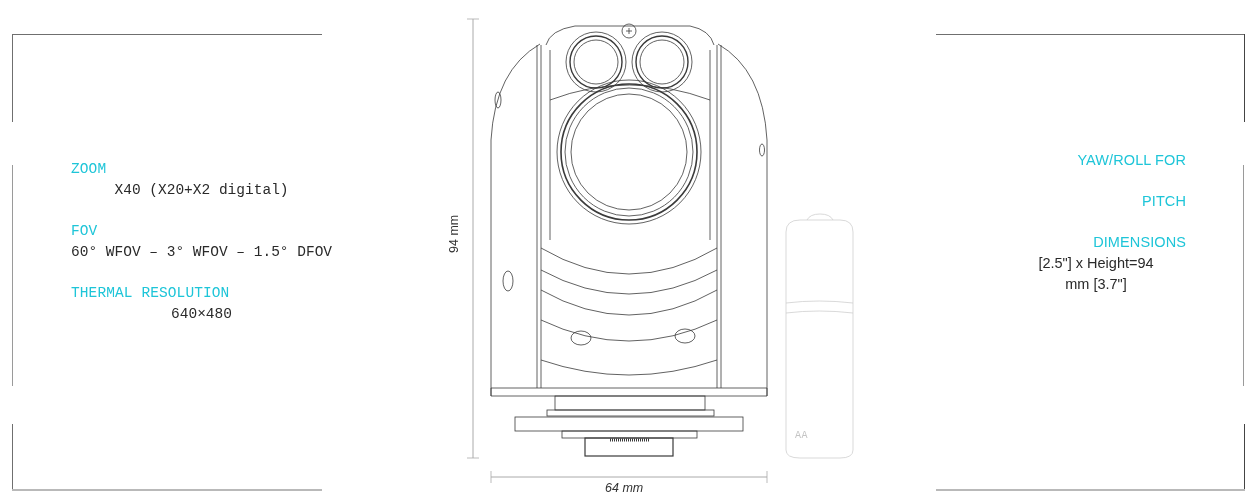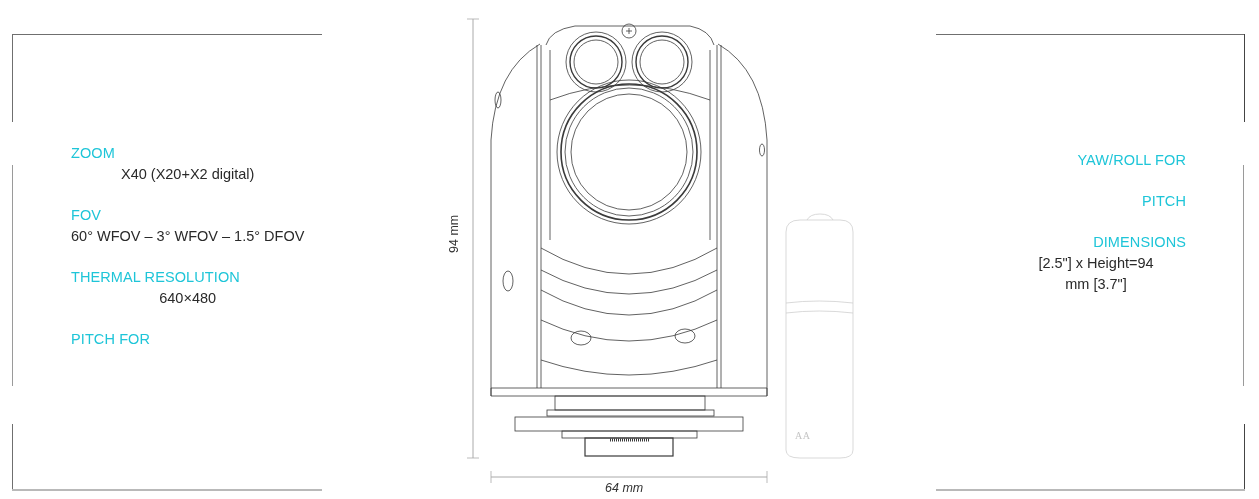--- a/index.html
+++ b/index.html
@@ -3,31 +3,31 @@
   <meta charset="utf-8">
   <style>
     html, body { margin: 0; padding: 0; background: #ffffff; }
     body { width: 1259px; height: 499px; position: relative; overflow: hidden;
            font-family: "Liberation Sans", sans-serif; }
 
     .frame-line { position: absolute; background: #6f6f6f; }
     .frame-line.light { background: #b9b9b9; }
 
     .spec-col { position: absolute; font-size: 14.5px; line-height: 21px; color: #222; }
-    .spec-col.left { left: 71px; top: 143px; text-align: left; }
+    .spec-col.left { left: 71px; top: 159px; text-align: left; font-family: Liberation Mono, monospace; }
     .spec-col.right { right: 73px; top: 150px; text-align: right; width: 180px; }
     .spec { margin-bottom: 20px; }
     .spec-label { color: #1ec5d8; font-size: 14.5px; letter-spacing: 0.1px; }
     .spec-value { color: #2a2a2a; text-align: center; }
 
     .drawing { position: absolute; left: 440px; top: 0; width: 440px; height: 499px; }
     .dim-label { position: absolute; font-size: 12.5px; color: #333; }
     .dim-v-label { left: 447px; top: 253px; transform: rotate(-90deg); transform-origin: left top; white-space: nowrap; }
     .dim-h-label { left: 605px; top: 481px; font-style: italic; }
-    .battery-label { position: absolute; left: 795px; top: 430px; font-family: Liberation Serif, serif;
+    .battery-label { position: absolute; left: 795px; top: 430px; font-family: Liberation Mono, monospace;
                      font-size: 10px; color: #c4c4c4; letter-spacing: 0.5px; }
   </style>
 </head>
 <body>
 
 <div>
   <div class="frame-line" style="left:12px;top:34px;width:310px;height:1px;"></div>
   <div class="frame-line" style="left:12px;top:34px;width:1px;height:88px;"></div>
   <div class="frame-line" style="left:12px;top:165px;width:1px;height:221px;background:#9a9a9a;"></div>
   <div class="frame-line" style="left:12px;top:424px;width:1px;height:66px;"></div>
@@ -49,21 +49,20 @@
   </div>
   <div class="spec">
     <div class="spec-label">FOV</div>
     <div class="spec-value">60° WFOV – 3° WFOV – 1.5° DFOV</div>
   </div>
   <div class="spec">
     <div class="spec-label">THERMAL RESOLUTION</div>
     <div class="spec-value">640×480</div>
   </div>
   <div class="spec">
-    <div class="spec-label">PITCH FOR</div>
   </div>
 </div>
 
 <div class="spec-col right">
   <div class="spec">
     <div class="spec-label">YAW/ROLL FOR</div>
   </div>
   <div class="spec">
     <div class="spec-label">PITCH</div>
   </div>

